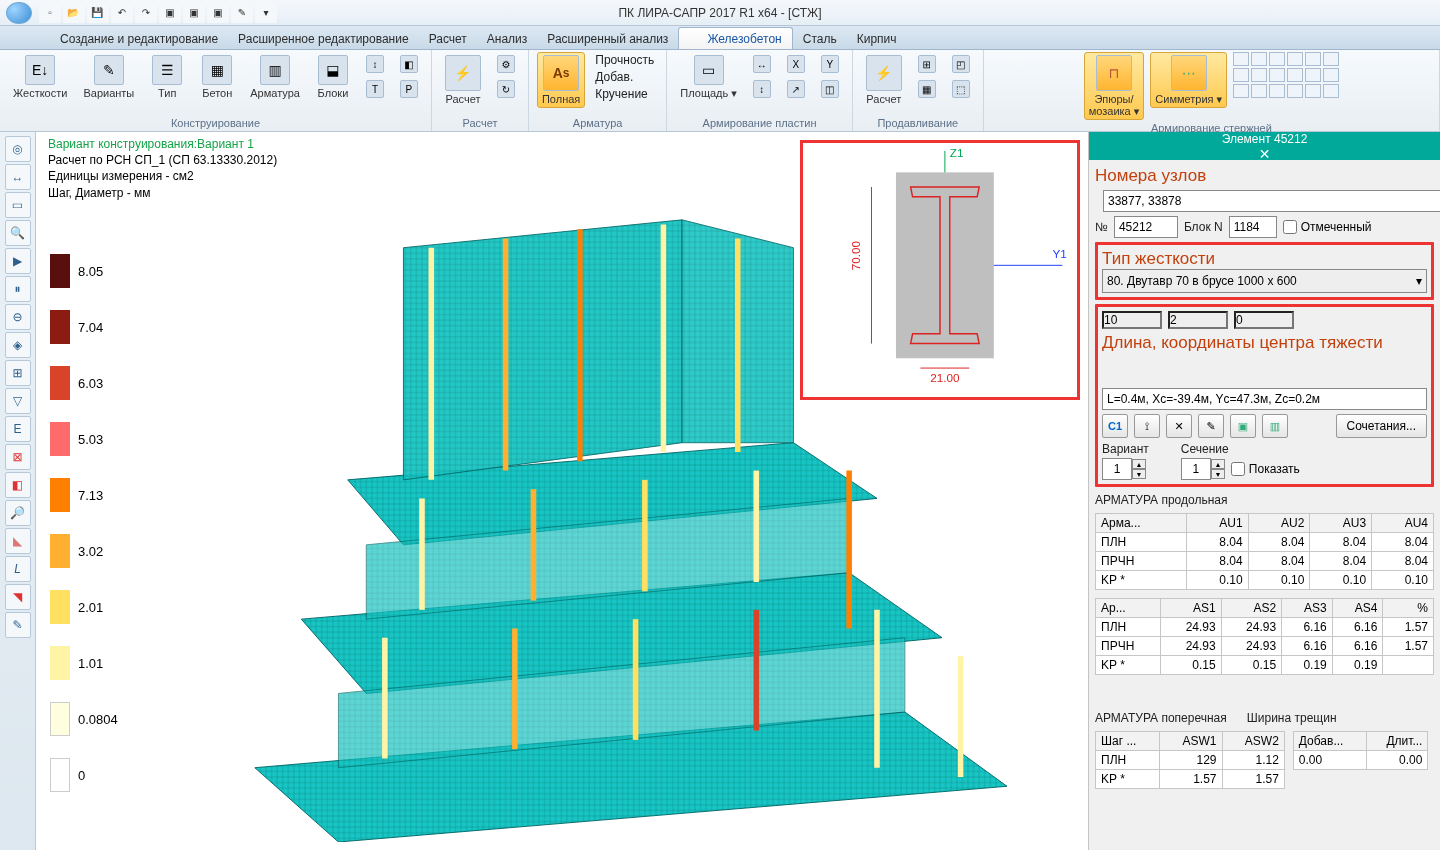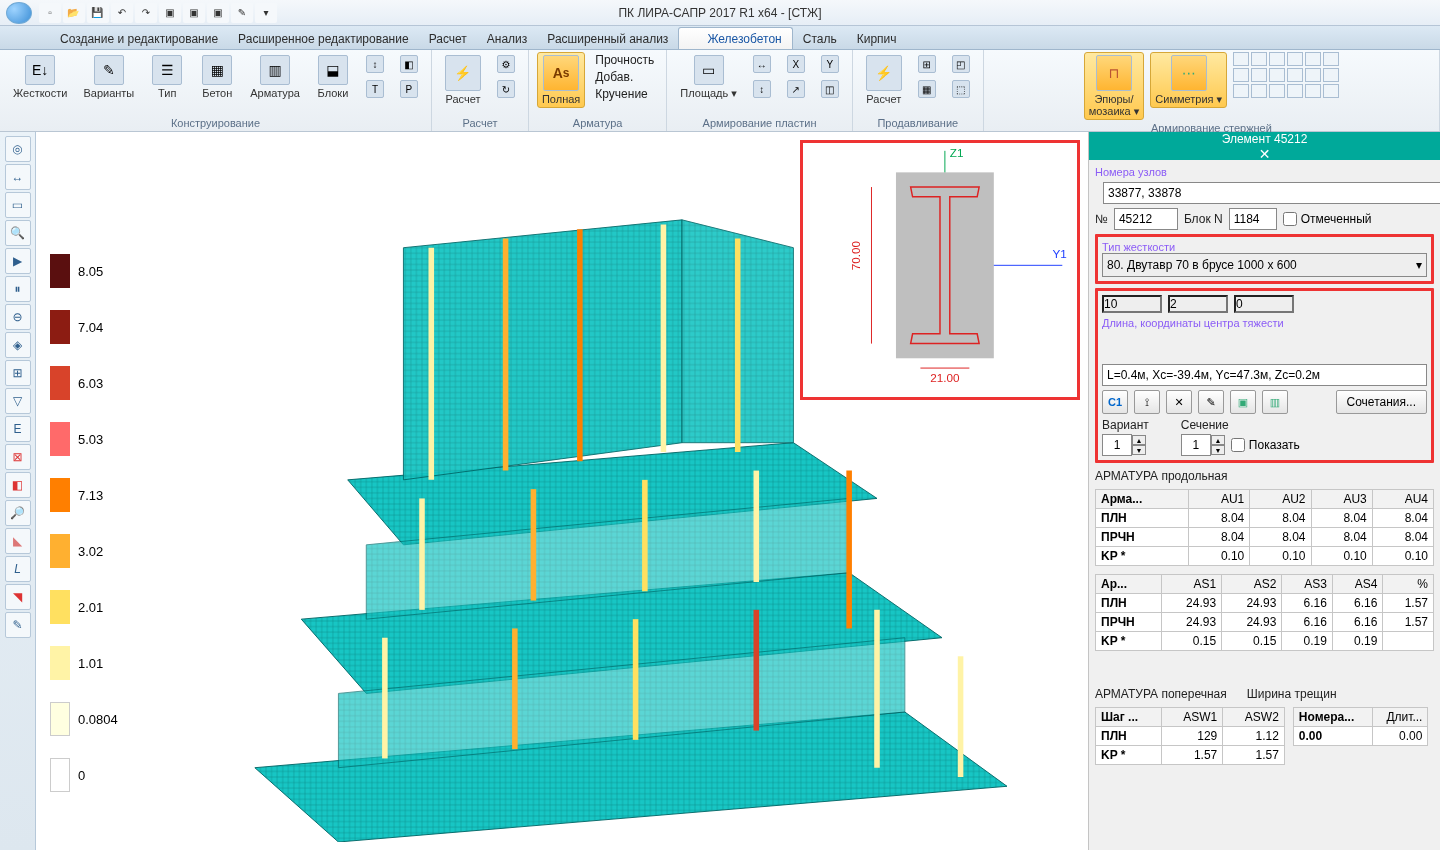--- a/index.html
+++ b/index.html
@@ -36,33 +36,33 @@
 .model{position:absolute; top:60px; left:120px; right:10px; bottom:8px;}
 .model svg{width:100%; height:100%;}
 .section-thumb{position:absolute; top:8px; right:8px; width:280px; height:260px; background:#fff; border:3px solid #e33; box-shadow:0 0 0 1px #fff;}
 .rpanel{ width:352px; background:#f0f0f0; border-left:1px solid #c4c4c4; display:flex; flex-direction:column;}
 .rpanel .rtitle{height:28px; background:#00a99a; color:#fff; display:flex; align-items:center; padding:0 8px; justify-content:space-between; font-size:13px;flex-direction:column;}
 .rpanel .rtitle .xbtn{width:20px;height:20px; display:flex;align-items:center;justify-content:center; font-size:14px;}
 .rpanel .body{flex:1; overflow:auto; padding:6px 6px 4px 6px; display:flex; flex-direction:column; gap:4px;}
 .fieldrow{display:flex; align-items:center; gap:6px;}
 .lbl{font-size:12px; color:#222;}
 input[type=text].inp{border:1px solid #888; background:#fff; height:22px; padding:0 4px; font-size:12px;}
-.section-label{font-size:11px; color:#8b5cf6;}
+.section-label{font-size:17px; color:#c2410c;}
 .redbox{border:3px solid #e33; padding:4px; border-radius:1px;}
 .sel{width:100%; height:24px; border:1px solid #888; background:#eee; padding:0 4px; font-size:12px; display:flex; align-items:center; justify-content:space-between;}
 .btn{border:1px solid #999; background:linear-gradient(#fff,#e5e5e5); height:24px; padding:0 10px; border-radius:2px; font-size:12px;}
 .iconbtn{width:26px;height:24px; border:1px solid #999; background:linear-gradient(#fff,#e5e5e5); border-radius:2px; display:flex;align-items:center;justify-content:center;font-size:11px;}
 .spin{display:flex; align-items:center;}
 .spin input{width:30px; height:22px; border:1px solid #888; text-align:center;}
 .spin .ar{display:flex;flex-direction:column;}
 .spin .ar div{width:14px;height:10px;border:1px solid #888;background:#eee;font-size:7px;display:flex;align-items:center;justify-content:center;}
 table.tbl{border-collapse:collapse; width:100%; font-size:12px;}
 table.tbl th, table.tbl td{border:1px solid #c6c6c6; padding:2px 5px; text-align:right; background:#fff;}
 table.tbl th{background:#f2f2f2; font-weight:normal;}
-table.tbl td:first-child, table.tbl th:first-child{text-align:left;font-weight:bold;}
+table.tbl td:first-child, table.tbl th:first-child{text-align:left;}
 .group-head{font-size:12px; padding:2px 0; color:#222;}
 .cbx{display:flex; align-items:center; gap:4px;}
 .cbx input{width:14px;height:14px;}
 .mini-grid{display:flex;flex-direction:column;gap:2px;}
 .mini-grid .r{display:flex;gap:2px;}
 .mini-grid .c{width:16px;height:14px;border:1px solid #a9bdd2;background:#eef4f9;}
 </style>
 </head>
 <body>
 
@@ -294,20 +294,26 @@
     <div class="tb">🔎</div>
     <div class="tb" style="color:#d77;">◣</div>
     <div class="tb">
         <i>L</i>
       </div>
     <div class="tb" style="color:#d33;">◥</div>
     <div class="tb">✎</div>
   </div>
 
   <div class="viewport">
+    <div class="infotext">
+      <div class="variant">Вариант конструирования:Вариант 1</div>
+      <div>Расчет по РСН  СП_1 (СП 63.13330.2012)</div>
+      <div>Единицы измерения - см2</div>
+      <div>Шаг, Диаметр - мм</div>
+    </div>
 
     <div class="legend">
       <div class="entry">
           <div class="sw" style="background:#5a0f0f"></div>
           <span class="val">8.05</span>
         </div>
       <div class="entry">
           <div class="sw" style="background:#8c1c12"></div>
           <span class="val">7.04</span>
         </div>
@@ -571,21 +577,21 @@
           <tr>
                 <td>KP *</td>
                 <td>1.57</td>
                 <td>1.57</td>
               </tr>
         </tbody>
           </table>
         <table class="tbl" style="width:40%;">
           <tbody>
               <tr>
-                <th>Номера...</th>
+                <th>Добав...</th>
                 <th>Длит...</th>
               </tr>
           <tr>
                 <td>0.00</td>
                 <td>0.00</td>
               </tr>
         </tbody>
           </table>
       </div>
     </div>

